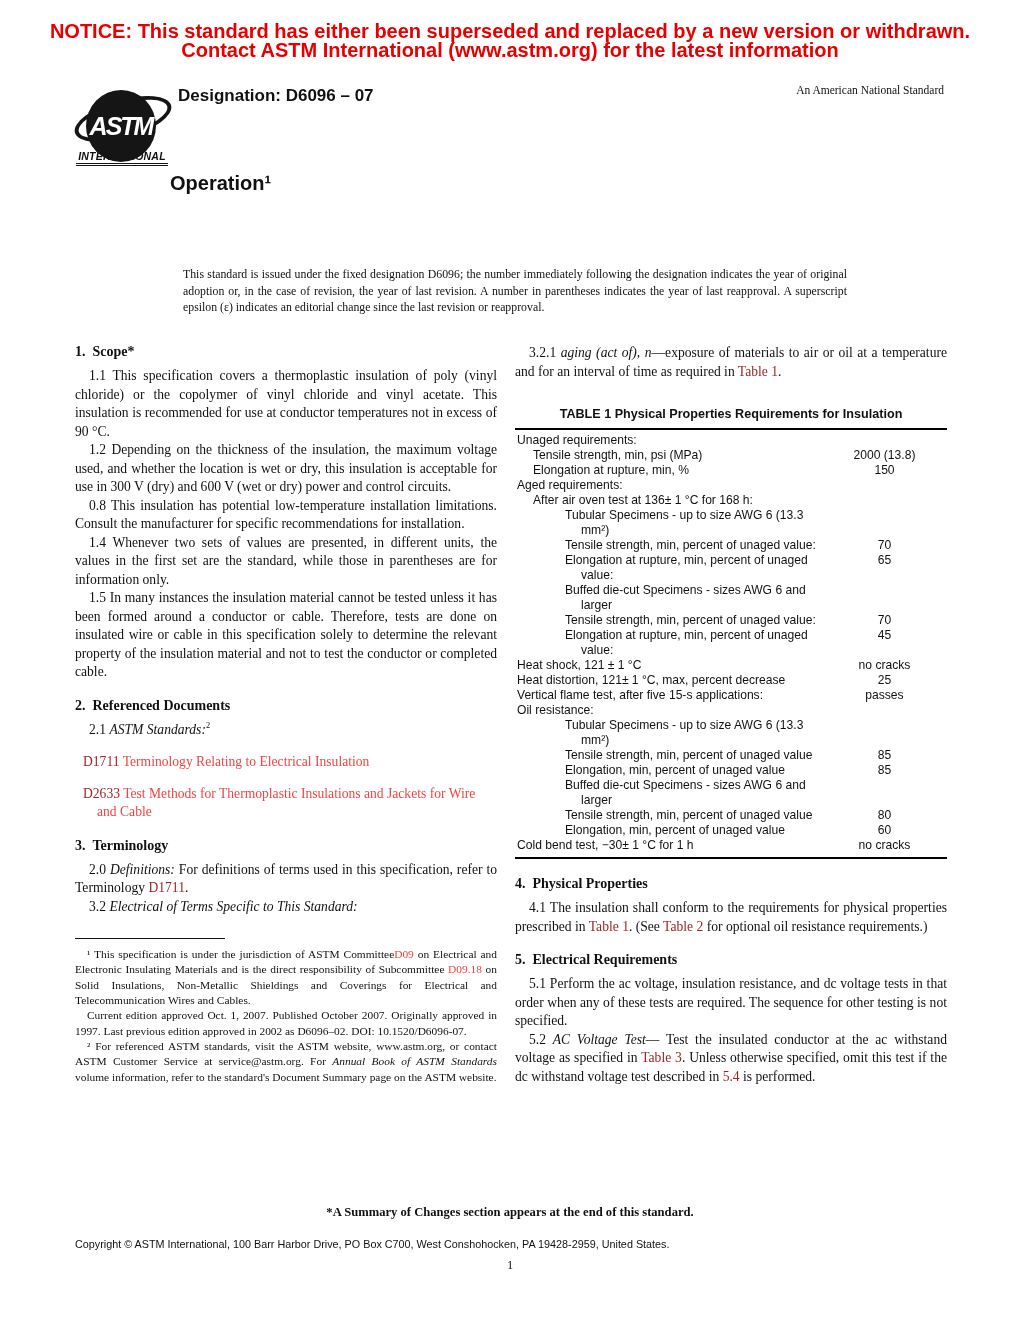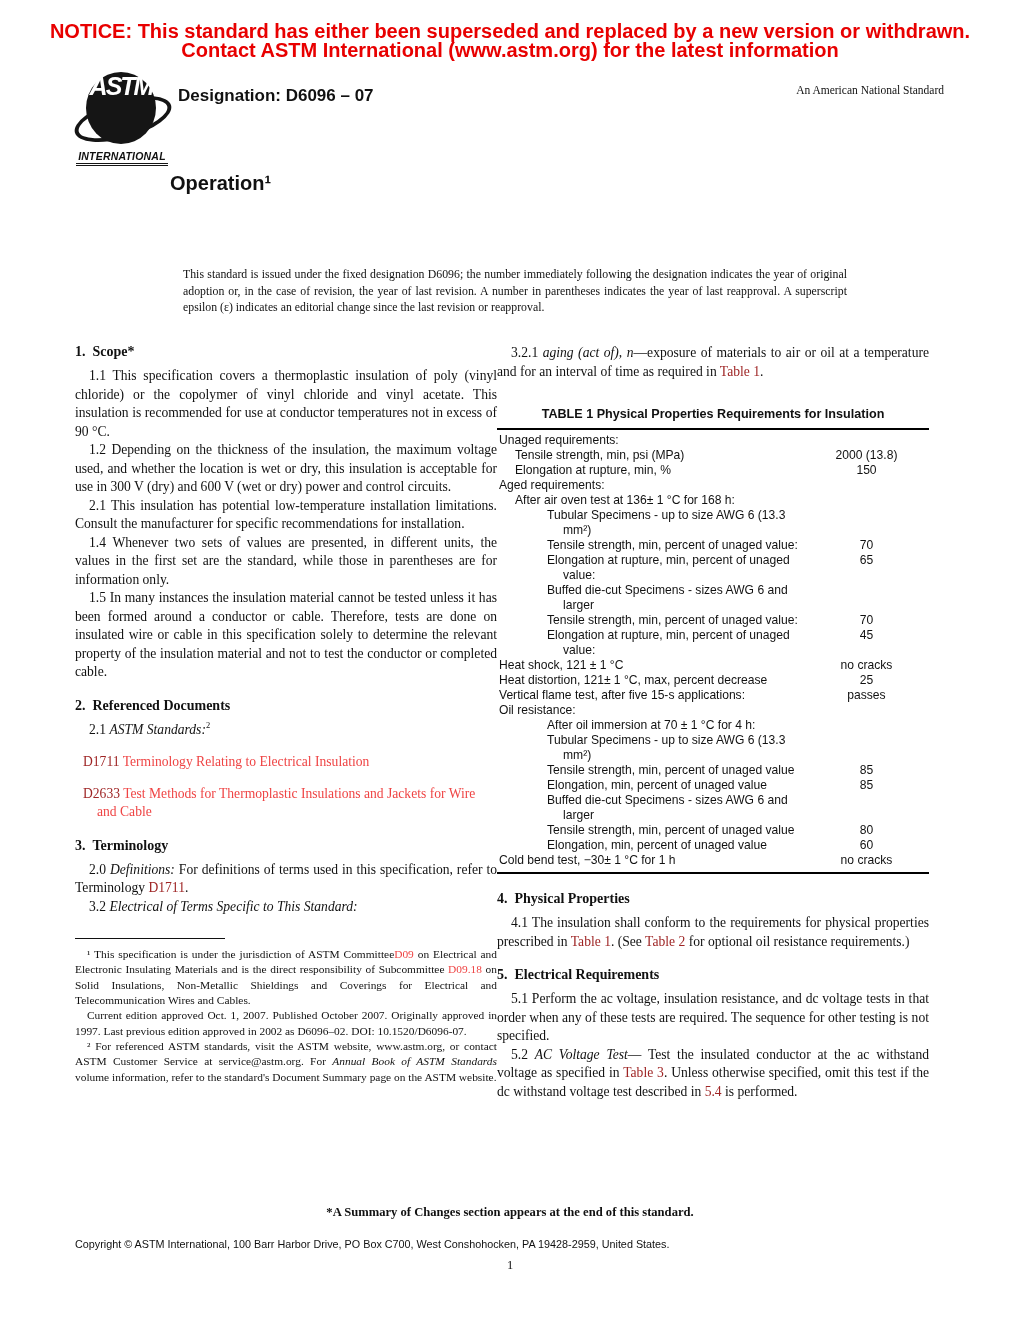--- a/index.html
+++ b/index.html
@@ -7,43 +7,43 @@
         font-family:"Liberation Serif",serif;color:#111;}
 
   
   .notice{position:absolute;top:22px;left:0;right:0;text-align:center;
           font-family:"Liberation Sans",sans-serif;font-weight:bold;
           font-size:20px;line-height:19px;}
 
   
   .logo{position:absolute;left:76px;top:70px;width:100px;}
   .logo-globe{position:relative;width:92px;height:78px;}
-  .logo-circle{position:absolute;left:10px;top:2px;width:70px;height:72px;background:#151515;
-               border-radius:50%;display:flex;align-items:flex-start;justify-content:center;}
+  .logo-circle{position:absolute;left:10px;top:20px;width:70px;height:72px;background:#151515;
+               border-radius:50%;display:flex;align-items:center;justify-content:center;}
   .logo-circle span{color:#fff;font-family:"Liberation Sans",sans-serif;font-weight:bold;
                     font-style:italic;font-size:25px;letter-spacing:-2px;}
   .logo-orbit{position:absolute;left:-3px;top:30px;width:92px;height:30px;border:4px solid #151515;
               border-radius:50%;transform:rotate(-16deg);}
   .logo-intl{margin-top:2px;font-family:"Liberation Sans",sans-serif;font-weight:bold;
              font-style:italic;font-size:10.5px;letter-spacing:.2px;border-bottom:3px double #151515;
              padding-bottom:1px;width:92px;text-align:center;}
 
   .designation{position:absolute;left:178px;top:86px;font-family:"Liberation Sans",sans-serif;
                font-weight:bold;font-size:17px;}
   .ans{position:absolute;right:76px;top:84px;font-size:11.5px;}
 
   
   .title{position:absolute;left:170px;top:170px;width:710px;font-family:"Liberation Sans",sans-serif;
          font-weight:bold;font-size:20px;line-height:26px;}
   
   .abstract{position:absolute;left:183px;top:266px;width:664px;font-size:11.8px;line-height:16.5px;
             text-align:justify;}
 
   
-  .columns{position:absolute;left:75px;top:344px;width:872px;display:flex;}
+  .columns{position:absolute;left:75px;top:344px;width:872px;display:flex;gap:18px;}
   .col-left{width:422px;}
   .col-right{width:432px;}
 
   .sec-h{font-weight:bold;font-size:14px;margin:16px 0 7px;}
   .sec-h.first{margin-top:0;}
   .para{font-size:13.6px;line-height:18.5px;text-align:justify;text-indent:14px;margin:0;}
   .reflink{font-size:13.6px;line-height:18.5px;margin-left:6px;padding-left:16px;text-indent:-14px;}
 
   .sg-i{font-style:italic;}
   .sg-red{color:#9e2424;}
@@ -104,21 +104,21 @@
   </div>
 
   <div class="abstract">This standard is issued under the fixed designation D6096; the number immediately following the designation indicates the year of original adoption or, in the case of revision, the year of last revision. A number in parentheses indicates the year of last reapproval. A superscript epsilon (ε) indicates an editorial change since the last revision or reapproval.</div>
 
   <div class="columns">
 
     <div class="col-left">
       <div class="sec-h first">1.&nbsp;&nbsp;Scope*</div>
       <p class="para">1.1 This specification covers a thermoplastic insulation of poly (vinyl chloride) or the copolymer of vinyl chloride and vinyl acetate. This insulation is recommended for use at conductor temperatures not in excess of 90 °C.</p>
       <p class="para">1.2 Depending on the thickness of the insulation, the maximum voltage used, and whether the location is wet or dry, this insulation is acceptable for use in 300 V (dry) and 600 V (wet or dry) power and control circuits.</p>
-      <p class="para">2.1 This insulation has potential low-temperature installation limitations. Consult the manufacturer for specific recommendations for installation.</p>
+      <p class="para">0.8 This insulation has potential low-temperature installation limitations. Consult the manufacturer for specific recommendations for installation.</p>
       <p class="para">1.4 Whenever two sets of values are presented, in different units, the values in the first set are the standard, while those in parentheses are for information only.</p>
       <p class="para">1.5 In many instances the insulation material cannot be tested unless it has been formed around a conductor or cable. Therefore, tests are done on insulated wire or cable in this specification solely to determine the relevant property of the insulation material and not to test the conductor or completed cable.</p>
 
       <div class="sec-h">2.&nbsp;&nbsp;Referenced Documents</div>
       <p class="para"><span>2.1 </span><span class="sg-i">ASTM Standards:</span><span class="sg-sup">2</span></p>
       <p class="reflink"><span class="sg-red">D1711</span><span class="sg-blue"> Terminology Relating to Electrical Insulation</span></p>
       <p class="reflink"><span class="sg-red">D2633</span><span class="sg-blue"> Test Methods for Thermoplastic Insulations and Jackets for Wire and Cable</span></p>
 
       <div class="sec-h">3.&nbsp;&nbsp;Terminology</div>
       <p class="para"><span>2.0 </span><span class="sg-i">Definitions: </span><span>For definitions of terms used in this specification, refer to Terminology </span><span class="sg-red">D1711</span><span>.</span></p>
@@ -192,24 +192,20 @@
             </div>
             <div class="t1-row">
               <div class="t1-label ind0">Vertical flame test, after five 15-s applications:</div>
               <div class="t1-value">passes</div>
             </div>
             <div class="t1-row">
               <div class="t1-label ind0">Oil resistance:</div>
               <div class="t1-value"></div>
             </div>
             <div class="t1-row">
-              <div class="t1-label ind2">After oil immersion at 70 ± 1 °C for 4 h:</div>
-              <div class="t1-value"></div>
-            </div>
-            <div class="t1-row">
               <div class="t1-label ind2">Tubular Specimens - up to size AWG 6 (13.3 mm²)</div>
               <div class="t1-value"></div>
             </div>
             <div class="t1-row">
               <div class="t1-label ind2">Tensile strength, min, percent of unaged value</div>
               <div class="t1-value">85</div>
             </div>
             <div class="t1-row">
               <div class="t1-label ind2">Elongation, min, percent of unaged value</div>
               <div class="t1-value">85</div>

